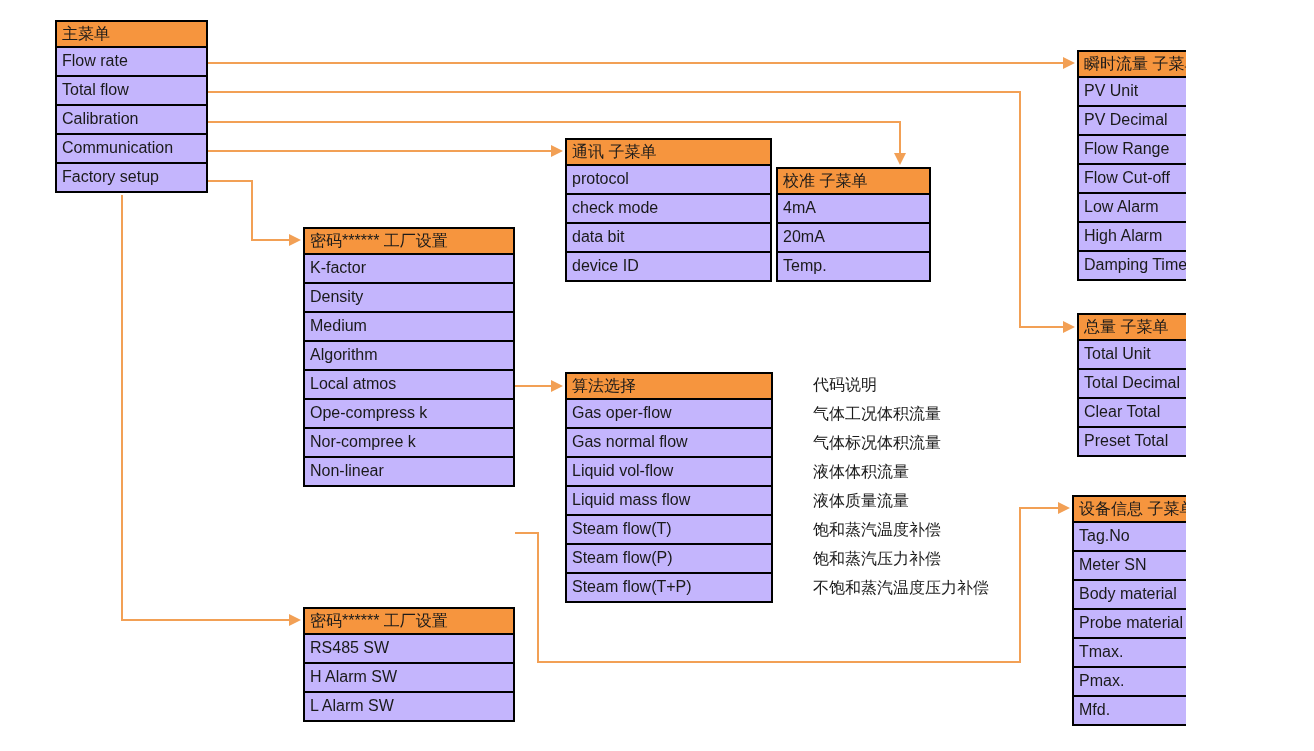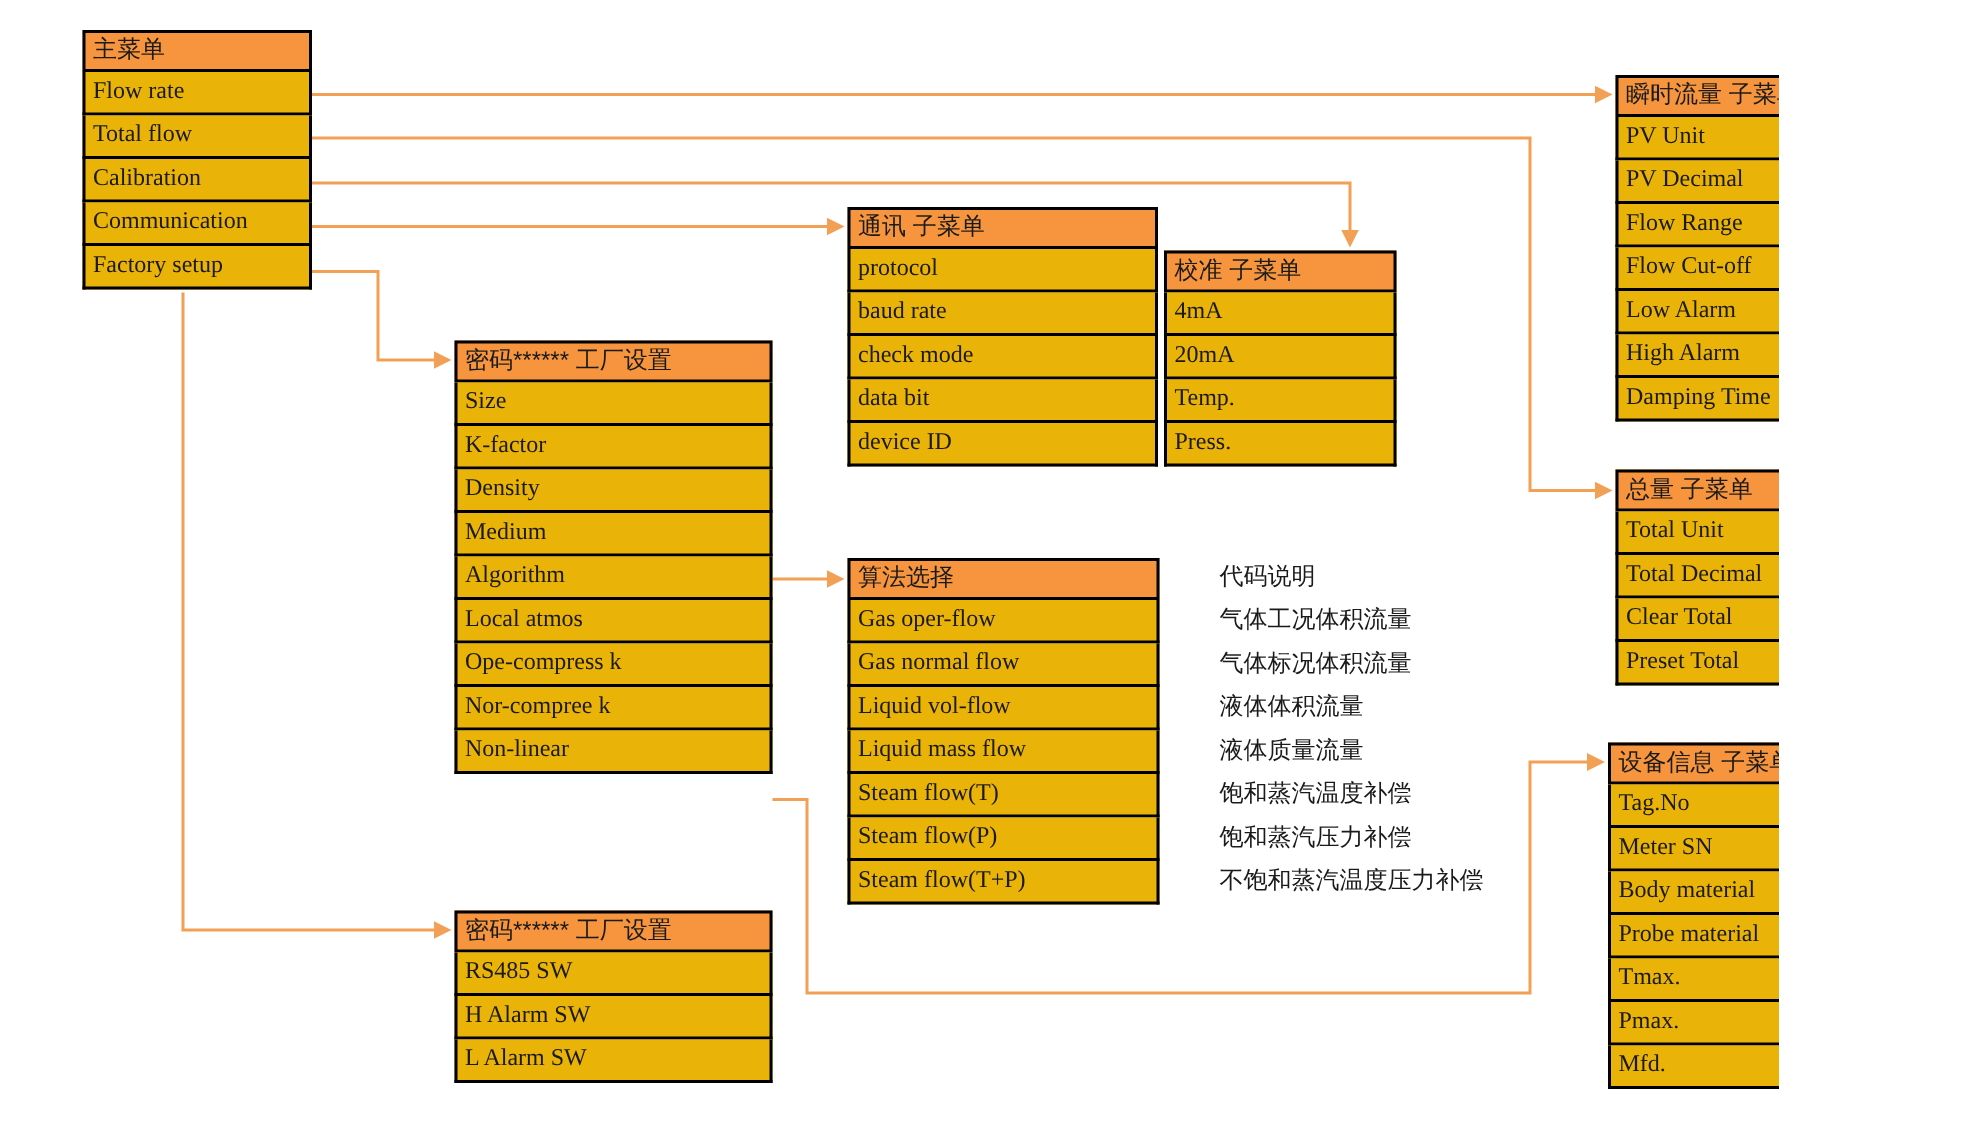--- a/index.html
+++ b/index.html
@@ -16,23 +16,23 @@
   .menu-header{
     box-sizing:border-box;height:28px;
     border:2px solid #000;
     background:var(--header-bg,#F6953E);
     font-size:16px;line-height:23px;
     padding:0 5px;white-space:nowrap;overflow:hidden;
   }
   .menu-item{
     box-sizing:border-box;height:29px;
     border:2px solid #000;border-top:none;
-    background:#eab308;
+    background:#c4b5fd;
     font-size:16px;line-height:26px;
-    padding:0 5px;white-space:nowrap;overflow:hidden;font-family:Liberation Serif, serif;
+    padding:0 5px;white-space:nowrap;overflow:hidden;
   }
   .annotations{position:absolute;left:777px;top:372px;width:300px;margin-left:36px;}
   .annotation{
     box-sizing:border-box;height:29px;
     font-size:16px;line-height:27px;white-space:nowrap;
   }
   .annotation.first{height:28px;line-height:25px;}
 </style>
 </head>
 <body>
@@ -59,46 +59,43 @@
       <div class="menu-header">主菜单</div>
       <div class="menu-item">Flow rate</div>
       <div class="menu-item">Total flow</div>
       <div class="menu-item">Calibration</div>
       <div class="menu-item">Communication</div>
       <div class="menu-item">Factory setup</div>
     </div>
 
   <div class="menu" style="left:303px;top:227px;width:212px">
       <div class="menu-header">密码****** 工厂设置</div>
-      <div class="menu-item">Size</div>
       <div class="menu-item">K-factor</div>
       <div class="menu-item">Density</div>
       <div class="menu-item">Medium</div>
       <div class="menu-item">Algorithm</div>
       <div class="menu-item">Local atmos</div>
       <div class="menu-item">Ope-compress k</div>
       <div class="menu-item">Nor-compree k</div>
       <div class="menu-item">Non-linear</div>
     </div>
 
   <div class="menu" style="left:565px;top:138px;width:207px">
       <div class="menu-header">通讯 子菜单</div>
       <div class="menu-item">protocol</div>
-      <div class="menu-item">baud rate</div>
       <div class="menu-item">check mode</div>
       <div class="menu-item">data bit</div>
       <div class="menu-item">device ID</div>
     </div>
 
   <div class="menu" style="left:776px;top:167px;width:155px">
       <div class="menu-header">校准 子菜单</div>
       <div class="menu-item">4mA</div>
       <div class="menu-item">20mA</div>
       <div class="menu-item">Temp.</div>
-      <div class="menu-item">Press.</div>
     </div>
 
   <div class="menu" style="left:1077px;top:50px;width:206px">
       <div class="menu-header">瞬时流量 子菜单</div>
       <div class="menu-item">PV Unit</div>
       <div class="menu-item">PV Decimal</div>
       <div class="menu-item">Flow Range</div>
       <div class="menu-item">Flow Cut-off</div>
       <div class="menu-item">Low Alarm</div>
       <div class="menu-item">High Alarm</div>

